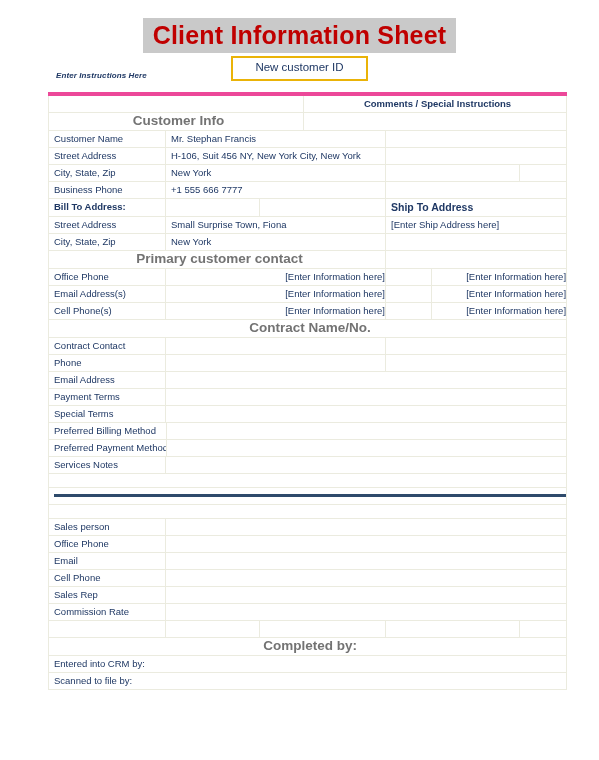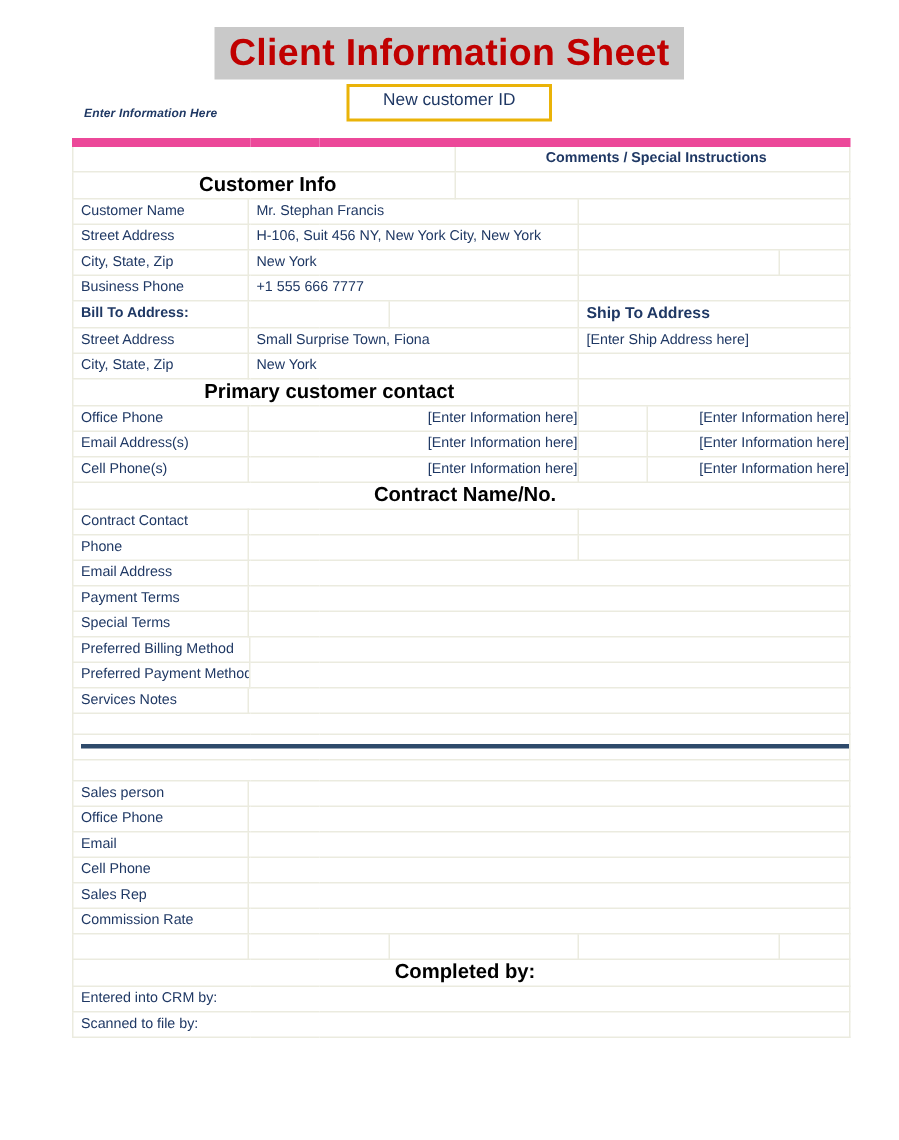--- a/index.html
+++ b/index.html
@@ -70,29 +70,29 @@
   }
   .form-table td {
     border: 1px solid #ebebdf;
     height: 16px;
     padding: 0 0 0 5px;
     vertical-align: middle;
     line-height: 1.25;
     white-space: nowrap;
     overflow: hidden;
   }
-  .outer-top td { border-top: 6px solid #ec4899; }
+  .outer-top td { border-top: 4px solid #ec4899; }
 
   .lbl { }
   .bold { font-weight: bold; }
   .section-head {
     text-align: center;
     font-size: 13.5px;
     font-weight: bold;
-    color: #000000;
+    color: #737373;
     height: 22px;
     padding-left: 0;
   }
   .cmt-head {
     font-weight: bold;
     font-size: 9.5px;
     text-align: center;
     padding-left: 0;
   }
   .placeholder {
@@ -132,21 +132,21 @@
 <body>
 
 <div class="title-wrap">
   <div class="sheet-title">Client Information Sheet</div>
 </div>
 
 <div class="idbox-wrap">
   <div class="id-box">New customer ID</div>
 </div>
 
-<div class="enter-info-here">Enter Information Here</div>
+<div class="enter-info-here">Enter Instructions Here</div>
 
 <table class="form-table">
   <colgroup>
     <col style="width:47px">
     <col style="width:70px">
     <col style="width:1px">
     <col style="width:46px">
     <col style="width:47px">
     <col style="width:44px">
     <col style="width:82px">

